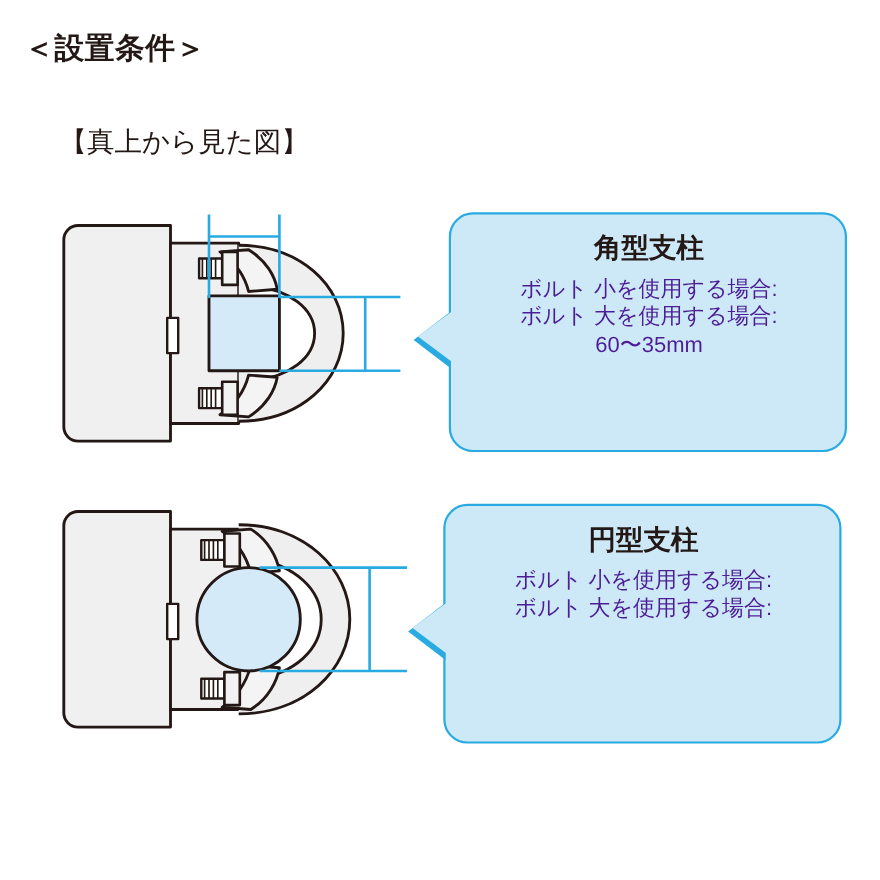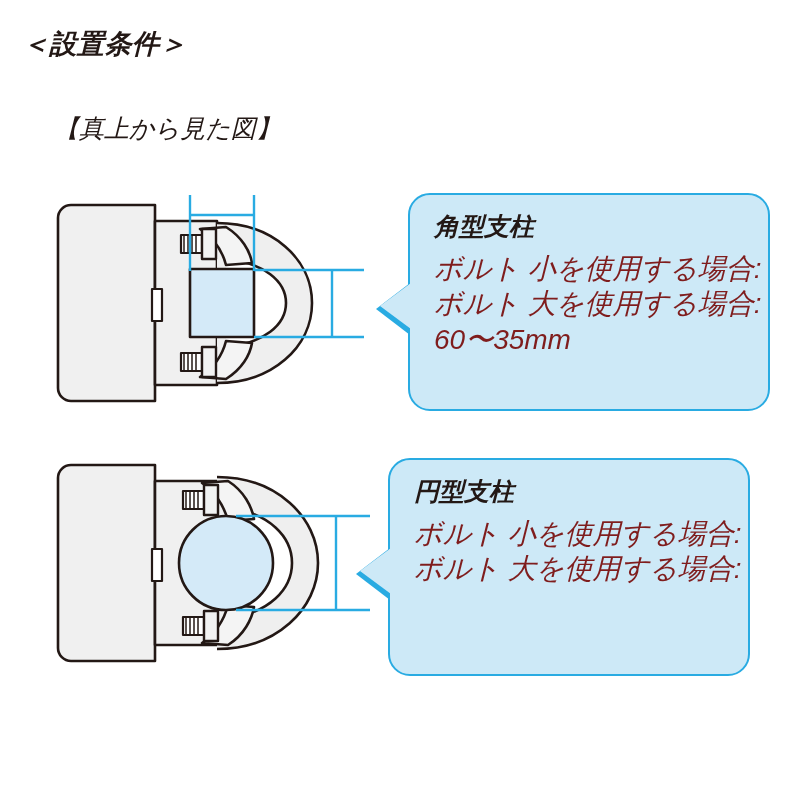--- a/index.html
+++ b/index.html
@@ -15,21 +15,20 @@
     overflow: hidden;
     font-family: "Liberation Sans", "DejaVu Sans", sans-serif;
     color: #231815;
   }
 
   .page {
     position: absolute;
     inset: 0;
     width: 648px;
     height: 800px;
-    font-style: italic;
   }
 
   
   .main-title {
     position: absolute;
     left: 22px;
     top: 26px;
     font-size: 27px;
     font-weight: bold;
     letter-spacing: 0.5px;
@@ -59,23 +58,24 @@
   .diagram svg { display: block; width: 340px; height: 250px; }
 
   
   .callout {
     position: absolute;
     box-sizing: border-box;
     border-radius: 22px;
     background: #cde9f7;
     border: 2px solid #29abe2;
     padding: 18px 22px 32px 24px;
+    text-align: center;
   }
   #callout-square { left: 408px; top: 193px; width: 362px; height: 218px; }
-  #callout-round  { left: 388px; top: 458px; width: 362px; height: 218px; }
+  #callout-round  { left: 403px; top: 458px; width: 362px; height: 218px; }
 
   
   .callout .tail,
   .callout .tail-fill {
     position: absolute;
     width: 0;
     height: 0;
     left: -34px;
     border-top: 26px solid transparent;
     border-bottom: 26px solid transparent;
@@ -96,23 +96,23 @@
 
   .callout-title {
     font-size: 25px;
     font-weight: bold;
     color: #231815;
     line-height: 1.1;
     margin-bottom: 10px;
     white-space: nowrap;
   }
   .callout-line {
-    font-size: 28px;
+    font-size: 20px;
     font-weight: normal;
-    color: #7f1d1d;
+    color: #4c1d95;
     line-height: 1.28;
     white-space: nowrap;
   }
 </style>
 </head>
 <body>
 
 <div class="page">
 
   <div class="main-title">＜設置条件＞</div>

